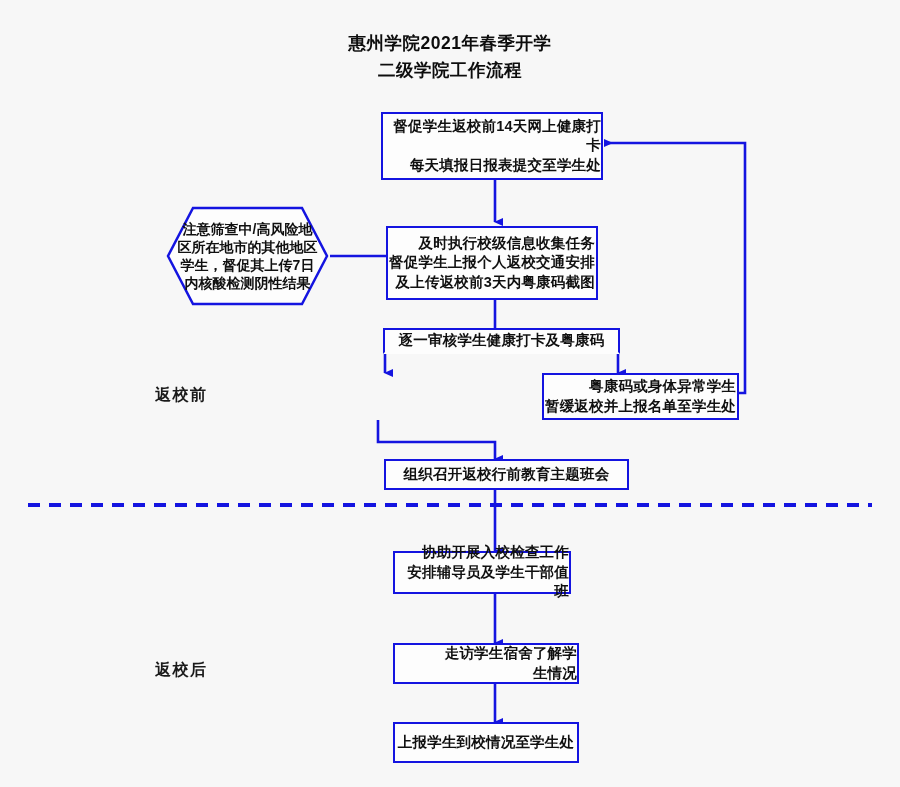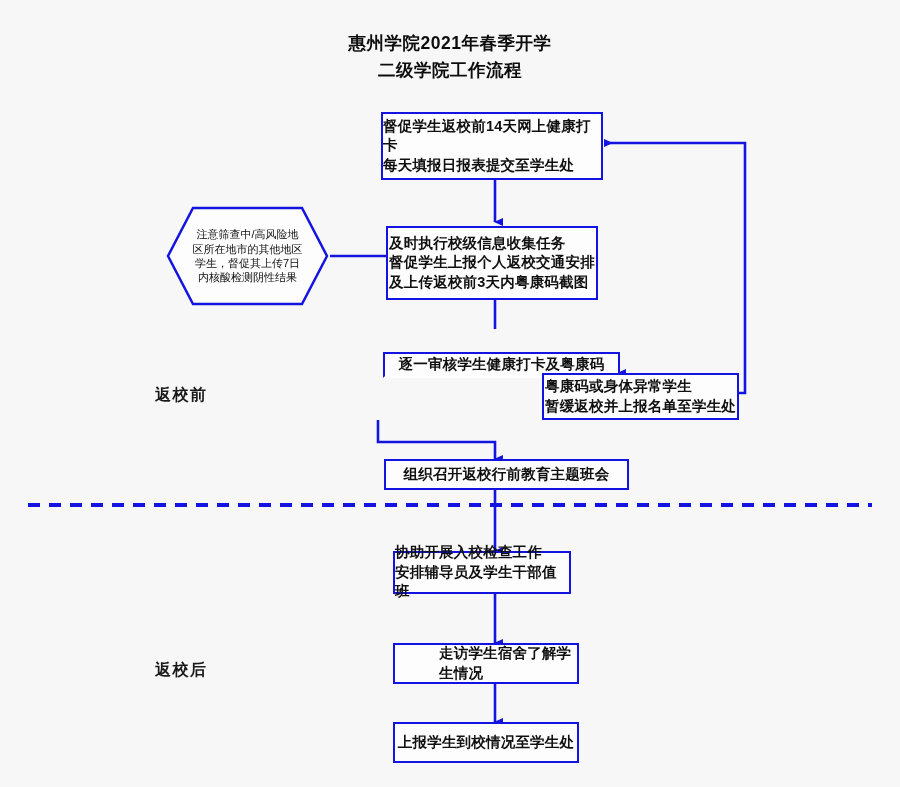--- a/index.html
+++ b/index.html
@@ -32,27 +32,26 @@
     box-sizing: border-box;
     background: #fdfdfd;
     border: 2.5px solid #1414e0;
     color: #101010;
     font-weight: bold;
     font-size: 14.5px;
     line-height: 1.35;
     display: flex;
     align-items: center;
     justify-content: center;
-    text-align: left;
+    text-align: right;
     white-space: pre-line;
     letter-spacing: 0.2px;
   }
   .node.thin {
     border-bottom-color: transparent;
-    margin-top: 24px;
   }
   .title {
     position: absolute;
     left: 0;
     top: 30px;
     width: 900px;
     text-align: center;
     font-size: 17.5px;
     font-weight: bold;
     line-height: 1.55;
@@ -67,22 +66,22 @@
     color: #1a1a1a;
     letter-spacing: 1.5px;
   }
   .hexnode {
     position: absolute;
     box-sizing: border-box;
     display: flex;
     align-items: center;
     justify-content: center;
     text-align: center;
-    font-weight: normal;
-    font-size: 11px;
+    font-weight: bold;
+    font-size: 14px;
     line-height: 1.3;
     color: #101010;
     white-space: pre-line;
     z-index: 3;
   }
   .hexnode .hex-text {
     position: relative;
     z-index: 2;
     padding: 0 10px;
   }

